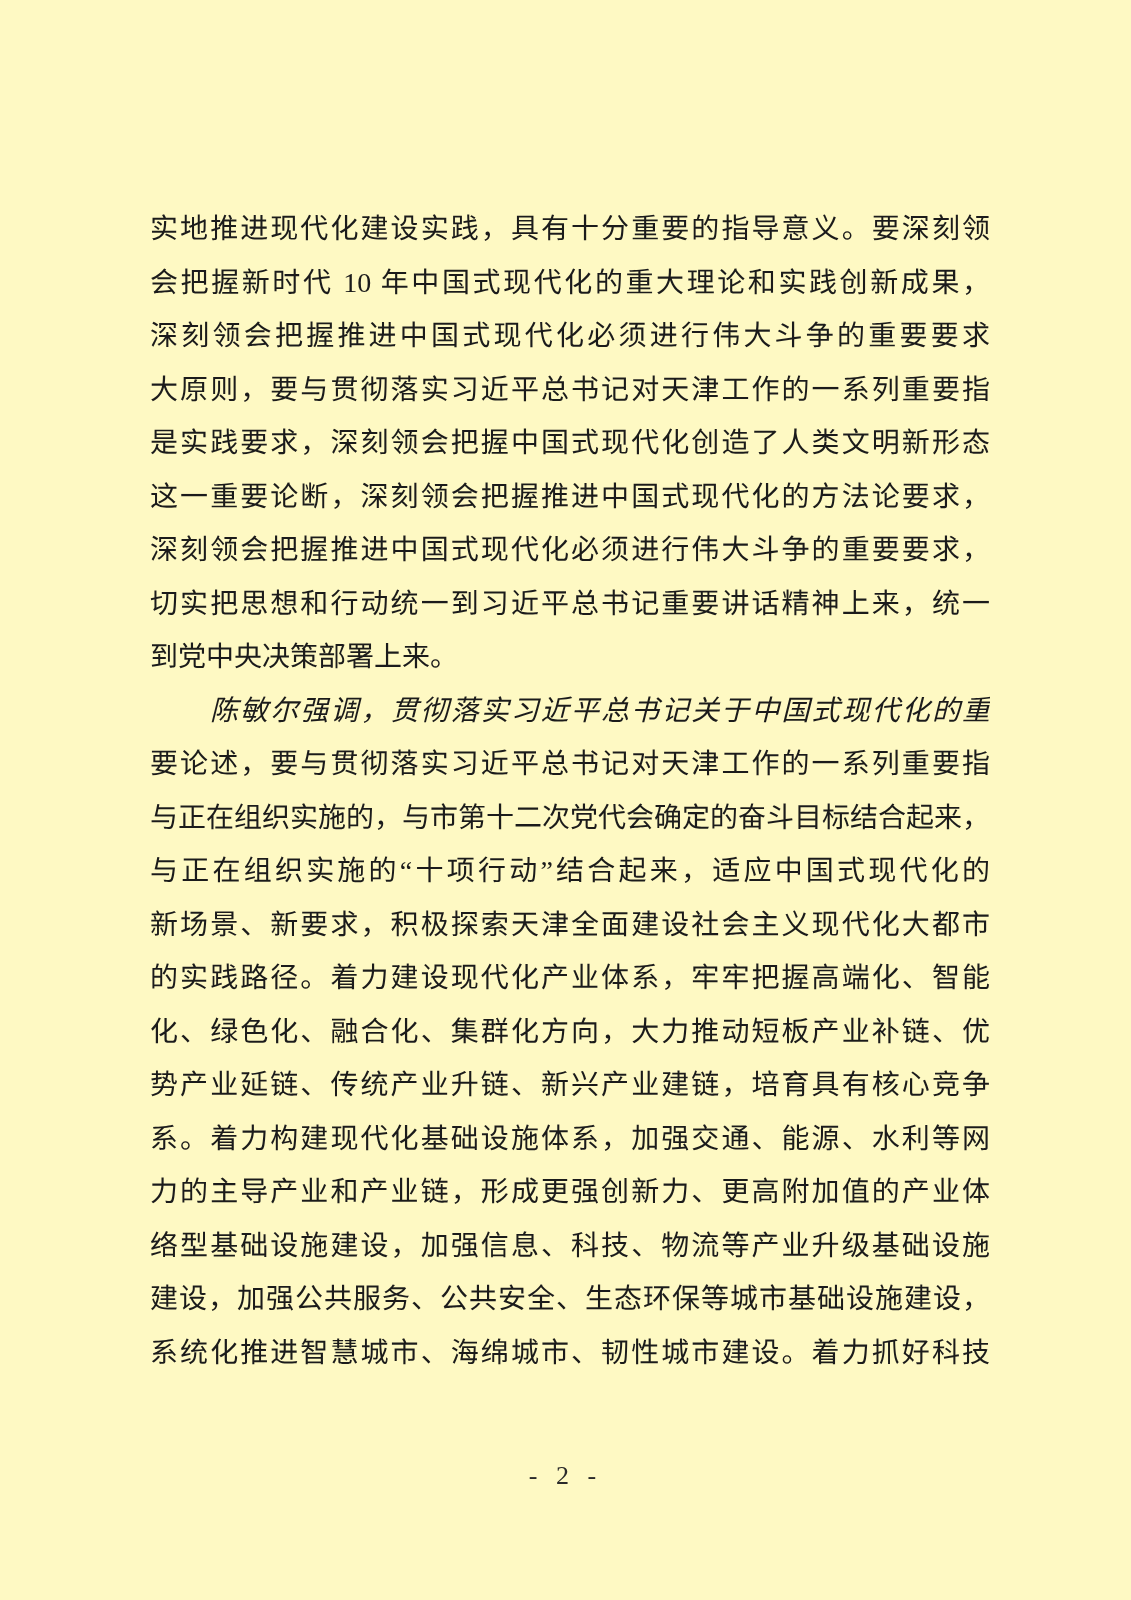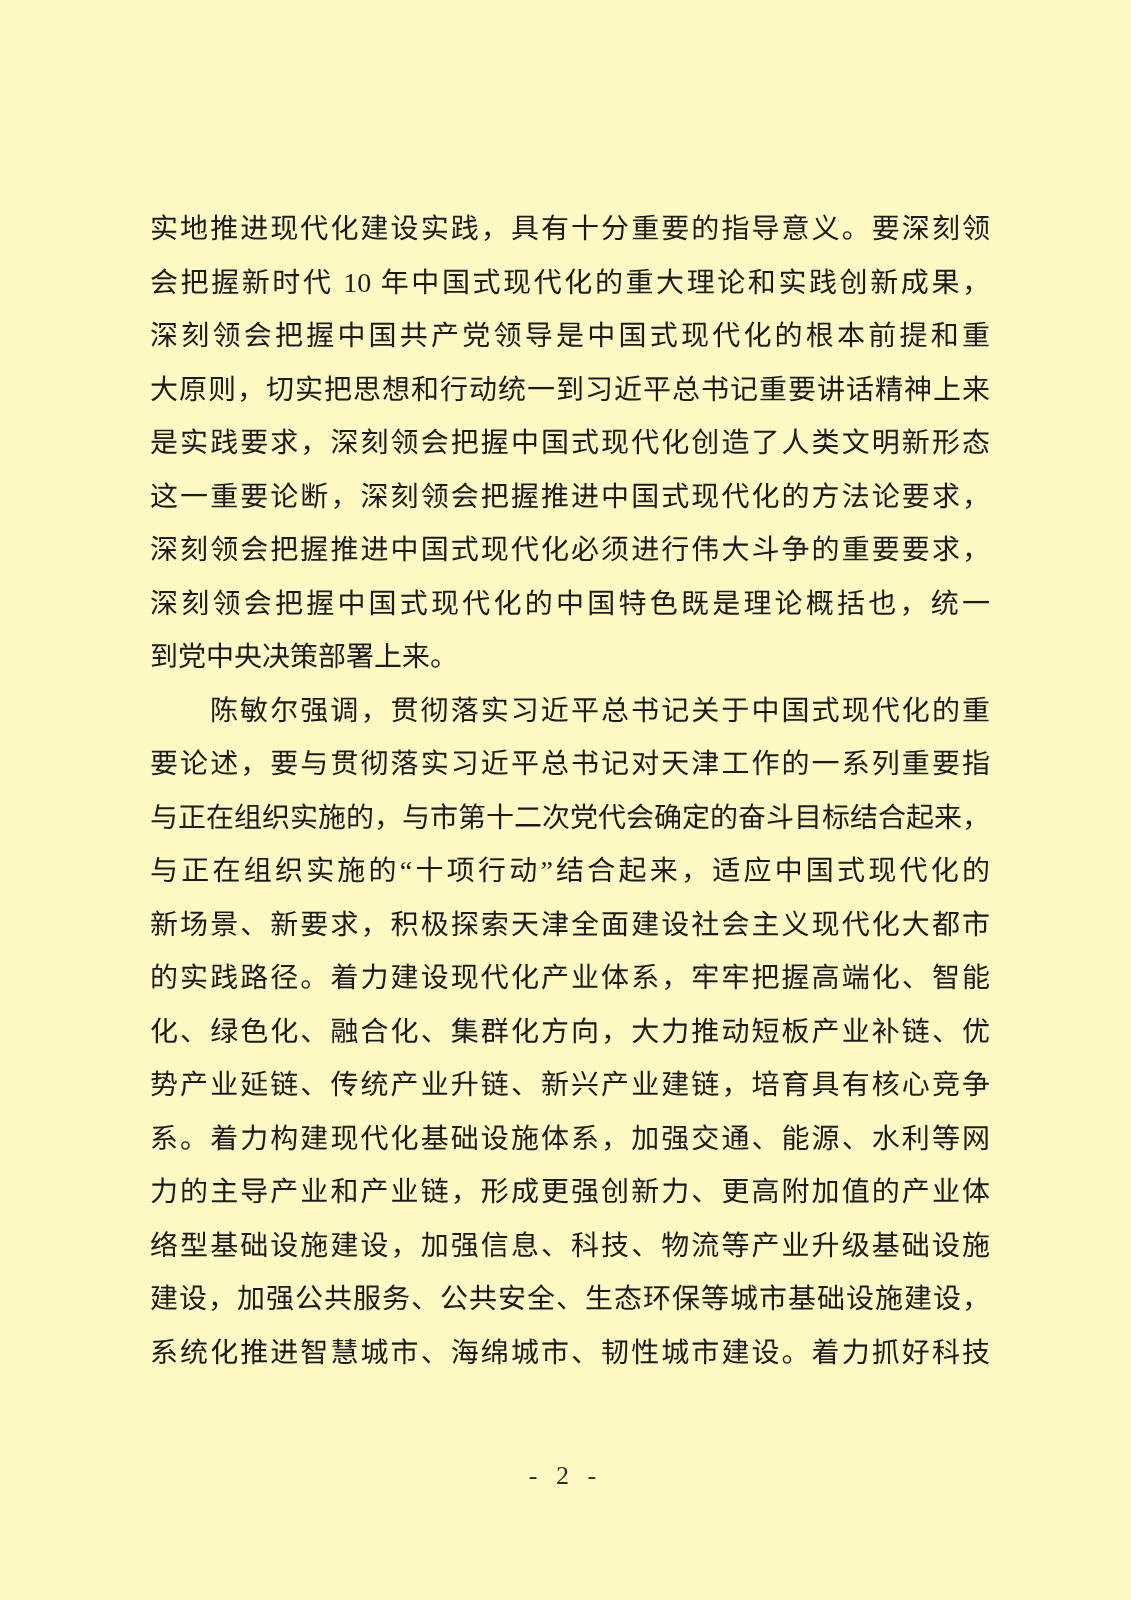--- a/index.html
+++ b/index.html
@@ -33,20 +33,21 @@
     overflow: hidden;
     white-space: nowrap;
   }
   .line.no-justify {
     text-align: center;
     text-align-last: left;
     -moz-text-align-last: left;
   }
   .line.indent {
     text-indent: 60px;
+    font-style: italic;
   }
   .footer {
     position: absolute;
     left: 0;
     top: 1460px;
     width: 100%;
     text-align: center;
     font-size: 26px;
     line-height: 32px;
     color: #2a2a2a;
@@ -55,26 +56,26 @@
     letter-spacing: 6px;
   }
 </style>
 </head>
 <body>
 
 <div class="page">
   <div class="body-text">
       <div class="line">实地推进现代化建设实践，具有十分重要的指导意义。要深刻领</div>
       <div class="line">会把握新时代 10 年中国式现代化的重大理论和实践创新成果，</div>
-      <div class="line">深刻领会把握中国共产党领导是中国式现代化的根本前提和重</div>
-      <div class="line">大原则，切实把思想和行动统一到习近平总书记重要讲话精神上来</div>
+      <div class="line">深刻领会把握推进中国式现代化必须进行伟大斗争的重要要求</div>
+      <div class="line">大原则，要与贯彻落实习近平总书记对天津工作的一系列重要指</div>
       <div class="line">是实践要求，深刻领会把握中国式现代化创造了人类文明新形态</div>
       <div class="line">这一重要论断，深刻领会把握推进中国式现代化的方法论要求，</div>
       <div class="line">深刻领会把握推进中国式现代化必须进行伟大斗争的重要要求，</div>
-      <div class="line">深刻领会把握中国式现代化的中国特色既是理论概括也，统一</div>
+      <div class="line">切实把思想和行动统一到习近平总书记重要讲话精神上来，统一</div>
       <div class="line no-justify">到党中央决策部署上来。</div>
       <div class="line indent">陈敏尔强调，贯彻落实习近平总书记关于中国式现代化的重</div>
       <div class="line">要论述，要与贯彻落实习近平总书记对天津工作的一系列重要指</div>
       <div class="line">与正在组织实施的，与市第十二次党代会确定的奋斗目标结合起来，</div>
       <div class="line">与正在组织实施的“十项行动”结合起来，适应中国式现代化的</div>
       <div class="line">新场景、新要求，积极探索天津全面建设社会主义现代化大都市</div>
       <div class="line">的实践路径。着力建设现代化产业体系，牢牢把握高端化、智能</div>
       <div class="line">化、绿色化、融合化、集群化方向，大力推动短板产业补链、优</div>
       <div class="line">势产业延链、传统产业升链、新兴产业建链，培育具有核心竞争</div>
       <div class="line">系。着力构建现代化基础设施体系，加强交通、能源、水利等网</div>

